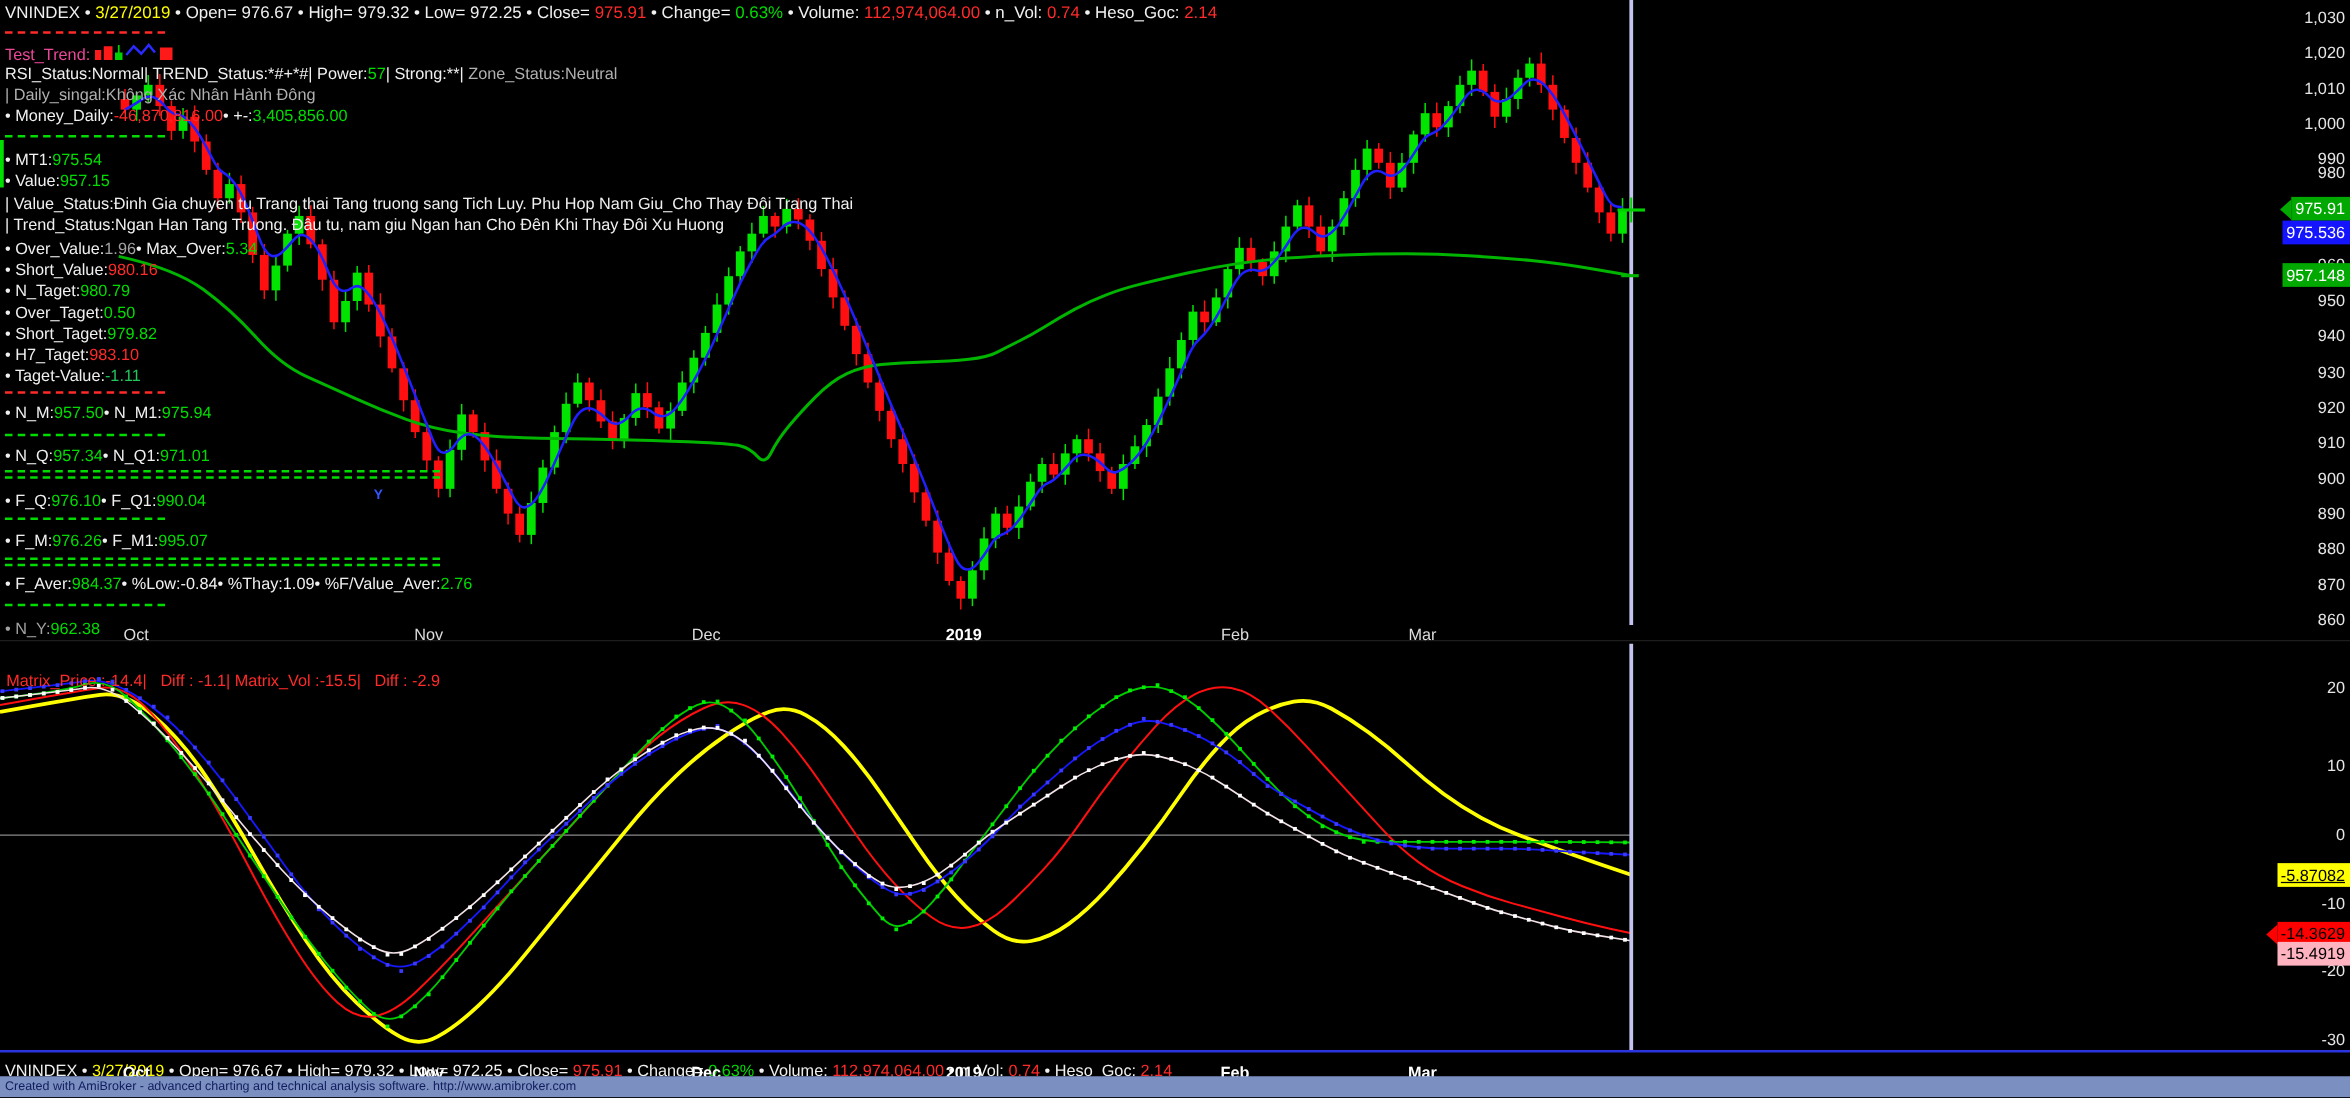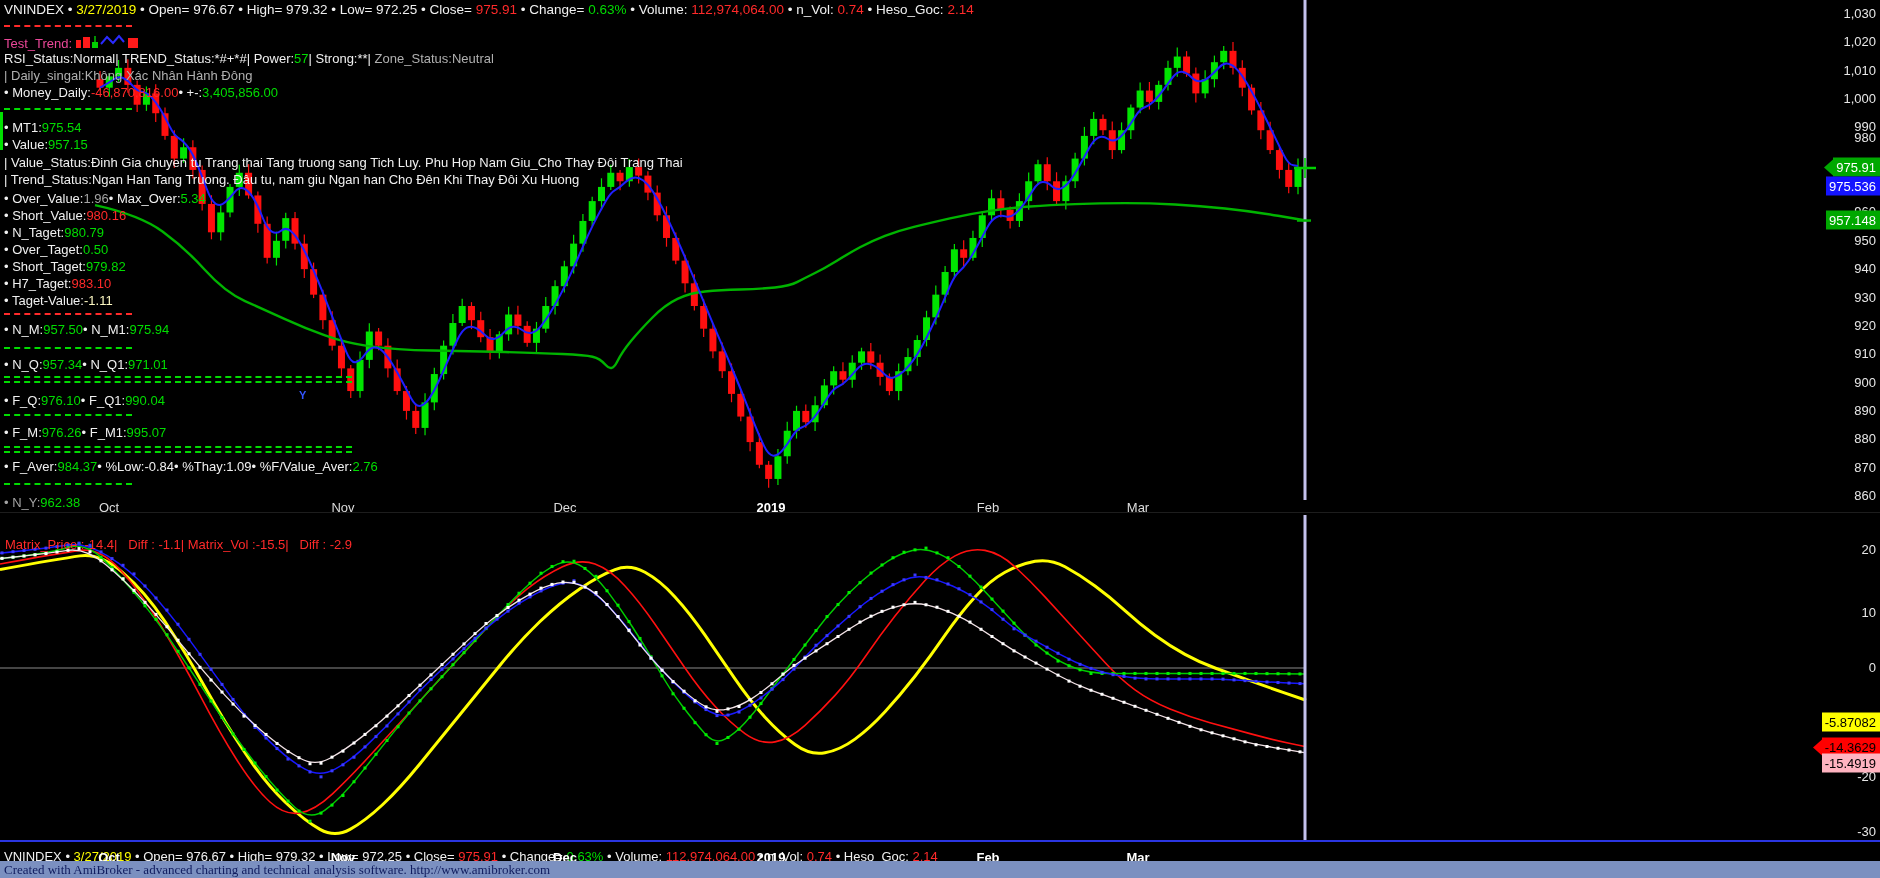--- a/index.html
+++ b/index.html
@@ -14,21 +14,21 @@
   .axis-label{position:absolute;right:4px;width:90px;text-align:right;color:#e6e6e6;font-size:13px;z-index:2;}
   .month-label{position:absolute;transform:translateX(-50%);color:#dcdcdc;font-size:13px;z-index:3;}
   .tag{position:absolute;right:0;transform:translateY(-50%);display:flex;align-items:center;z-index:4;height:17px;}
   .tag .body{font-size:13px;padding:1px 4px 1px 3px;height:17px;display:flex;align-items:center;}
   .tag .arr{width:0;height:0;border-top:8px solid transparent;border-bottom:8px solid transparent;border-right:9px solid;}
   #pane-sep{position:absolute;left:0;top:512px;width:1880px;height:1px;background:#1d1d1d;z-index:2;}
   #strip-sep{position:absolute;left:0;top:840px;width:1880px;height:2px;background:#2a35e0;z-index:4;}
   #strip-line{position:absolute;left:4px;top:849px;font-size:13px;white-space:pre;z-index:2;}
   #credit-bar{position:absolute;left:0;top:861px;width:1880px;height:17px;background:#7b90c0;z-index:6;
               display:flex;align-items:center;}
-  #credit-bar span{color:#101c5e;font-size:13px;margin-left:4px;font-family:Liberation Serif, serif;}
+  #credit-bar span{color:#101c5e;font-size:10px;margin-left:4px;}
   #mt1-bar{position:absolute;left:0;top:112px;width:3px;height:38px;background:#00e000;z-index:3;}
   .trend-icons{display:inline-block;vertical-align:-2px;margin-left:2px;}
 </style>
 </head>
 <body>
 
 <div id="screen">
   <svg id="chart-svg" width="1880" height="878">
       <g>
         <line x1="100" y1="71.12174546775324" x2="100" y2="90.545" stroke="#ff0f0f" stroke-width="1.2"></line>
@@ -689,21 +689,21 @@
       <div class="txtline" style="top: 120px;"><span style="color: rgb(240, 240, 240);">• MT1:</span><span style="color: rgb(0, 220, 0);">975.54</span></div>
       <div class="txtline" style="top: 137px;"><span style="color: rgb(240, 240, 240);">• Value:</span><span style="color: rgb(0, 220, 0);">957.15</span></div>
       <div class="txtline" style="top: 155px;"><span style="color: rgb(240, 240, 240);">| Value_Status:Đinh Gia chuyen tu Trang thai Tang truong sang Tich Luy. Phu Hop Nam Giu_Cho Thay Đôi Trang Thai</span></div>
       <div class="txtline" style="top: 172px;"><span style="color: rgb(240, 240, 240);">| Trend_Status:Ngan Han Tang Truong. Đâu tu, nam giu Ngan han Cho Đên Khi Thay Đôi Xu Huong</span></div>
       <div class="txtline" style="top: 191px;"><span style="color: rgb(240, 240, 240);">• Over_Value:</span><span style="color: #a3a3a3;">1.96</span><span style="color: rgb(240, 240, 240);">• Max_Over:</span><span style="color: rgb(0, 220, 0);">5.34</span></div>
       <div class="txtline" style="top: 208px;"><span style="color: rgb(240, 240, 240);">• Short_Value:</span><span style="color: rgb(255, 42, 42);">980.16</span></div>
       <div class="txtline" style="top: 225px;"><span style="color: rgb(240, 240, 240);">• N_Taget:</span><span style="color: rgb(0, 220, 0);">980.79</span></div>
       <div class="txtline" style="top: 242px;"><span style="color: rgb(240, 240, 240);">• Over_Taget:</span><span style="color: rgb(0, 220, 0);">0.50</span></div>
       <div class="txtline" style="top: 259px;"><span style="color: rgb(240, 240, 240);">• Short_Taget:</span><span style="color: rgb(0, 220, 0);">979.82</span></div>
       <div class="txtline" style="top: 276px;"><span style="color: rgb(240, 240, 240);">• H7_Taget:</span><span style="color: rgb(255, 42, 42);">983.10</span></div>
-      <div class="txtline" style="top: 293px;"><span style="color: rgb(240, 240, 240);">• Taget-Value:</span><span style="color: #fef9c3;">-1.11</span></div>
+      <div class="txtline" style="top: 293px;"><span style="color: rgb(240, 240, 240);">• Taget-Value:</span><span style="color: #22c55e;">-1.11</span></div>
       <div class="dashline" style="top: 313px; width: 128px; border-color: rgb(255, 42, 42);"></div>
       <div class="txtline" style="top: 322px;"><span style="color: rgb(240, 240, 240);">• N_M:</span><span style="color: rgb(0, 220, 0);">957.50</span><span style="color: rgb(240, 240, 240);">• N_M1:</span><span style="color: rgb(0, 220, 0);">975.94</span></div>
       <div class="dashline" style="top: 347px; width: 128px; border-color: rgb(0, 220, 0);"></div>
       <div class="txtline" style="top: 357px;"><span style="color: rgb(240, 240, 240);">• N_Q:</span><span style="color: rgb(0, 220, 0);">957.34</span><span style="color: rgb(240, 240, 240);">• N_Q1:</span><span style="color: rgb(0, 220, 0);">971.01</span></div>
       <div class="dbldash" style="top: 376px; width: 348px; border-color: rgb(0, 220, 0);"></div>
       <div class="txtline" style="top: 393px;"><span style="color: rgb(240, 240, 240);">• F_Q:</span><span style="color: rgb(0, 220, 0);">976.10</span><span style="color: rgb(240, 240, 240);">• F_Q1:</span><span style="color: rgb(0, 220, 0);">990.04</span></div>
       <div class="dashline" style="top: 414px; width: 128px; border-color: rgb(0, 220, 0);"></div>
       <div class="txtline" style="top: 425px;"><span style="color: rgb(240, 240, 240);">• F_M:</span><span style="color: rgb(0, 220, 0);">976.26</span><span style="color: rgb(240, 240, 240);">• F_M1:</span><span style="color: rgb(0, 220, 0);">995.07</span></div>
       <div class="dbldash" style="top: 446px; width: 348px; border-color: rgb(0, 220, 0);"></div>
       <div class="txtline" style="top: 459px;"><span style="color: rgb(240, 240, 240);">• F_Aver:</span><span style="color: rgb(0, 220, 0);">984.37</span><span style="color: rgb(240, 240, 240);">• %Low:-0.84• %Thay:1.09• %F/Value_Aver:</span><span style="color: rgb(0, 220, 0);">2.76</span></div>
@@ -740,21 +740,21 @@
       <div class="tag" style="top: 167px;">
         <span class="arr" style="border-right-color: rgb(0, 168, 0);"></span>
         <span class="body" style="background: rgb(0, 168, 0); color: rgb(255, 255, 255);">975.91</span>
       </div>
       <div class="tag" style="top: 186px;">
         <span class="body" style="background: rgb(20, 20, 255); color: rgb(255, 255, 255);">975.536</span>
       </div>
       <div class="tag" style="top: 220px;">
         <span class="body" style="background: rgb(0, 168, 0); color: rgb(255, 255, 255);">957.148</span>
       </div>
-      <div class="tag" style="top: 722px;">
+      <div class="tag" style="top: 700px; text-decoration: underline;">
         <span class="body" style="background: rgb(255, 255, 0); color: rgb(0, 0, 0);">-5.87082</span>
       </div>
       <div class="tag" style="top: 747px;">
         <span class="arr" style="border-right-color: rgb(255, 0, 0);"></span>
         <span class="body" style="background: rgb(255, 0, 0); color: rgb(0, 0, 0);">-14.3629</span>
       </div>
       <div class="tag" style="top: 763px;">
         <span class="body" style="background: rgb(255, 179, 192); color: rgb(0, 0, 0);">-15.4919</span>
       </div>
     </div>

